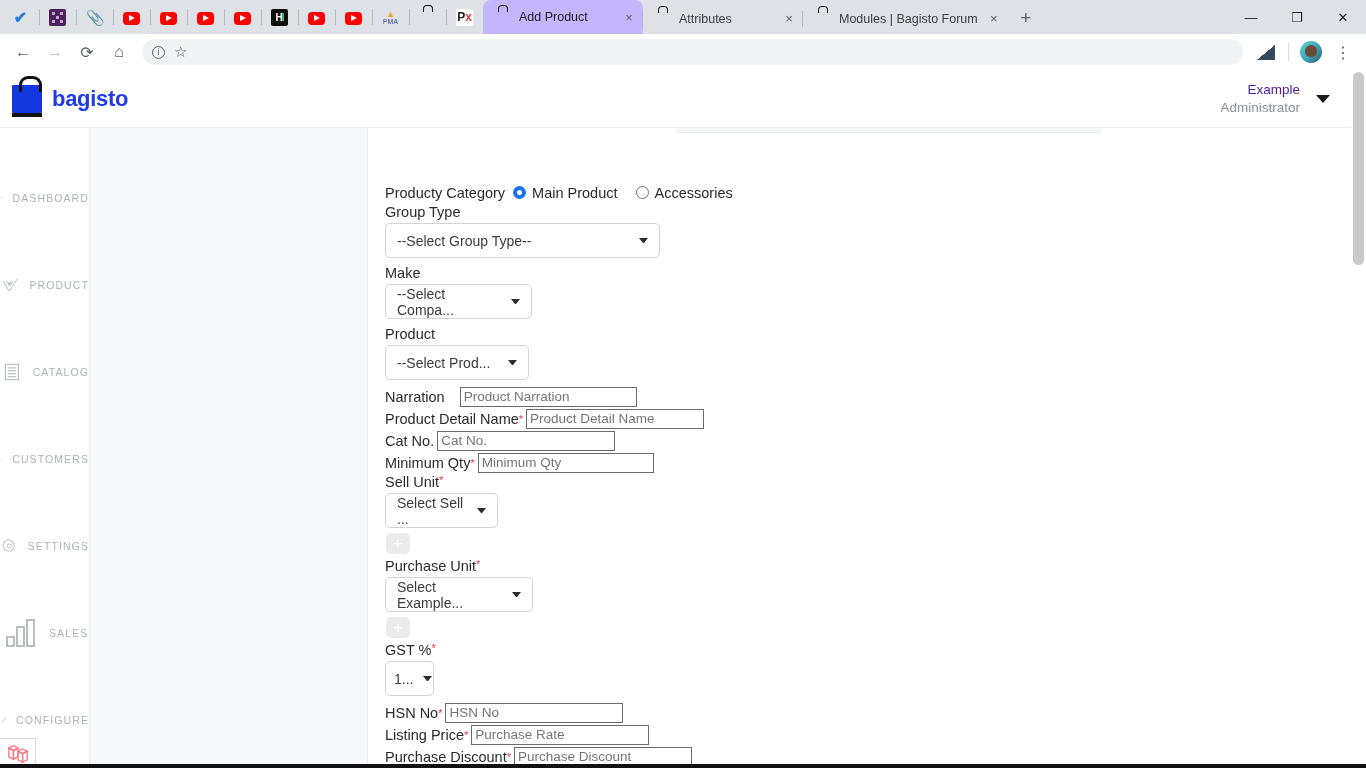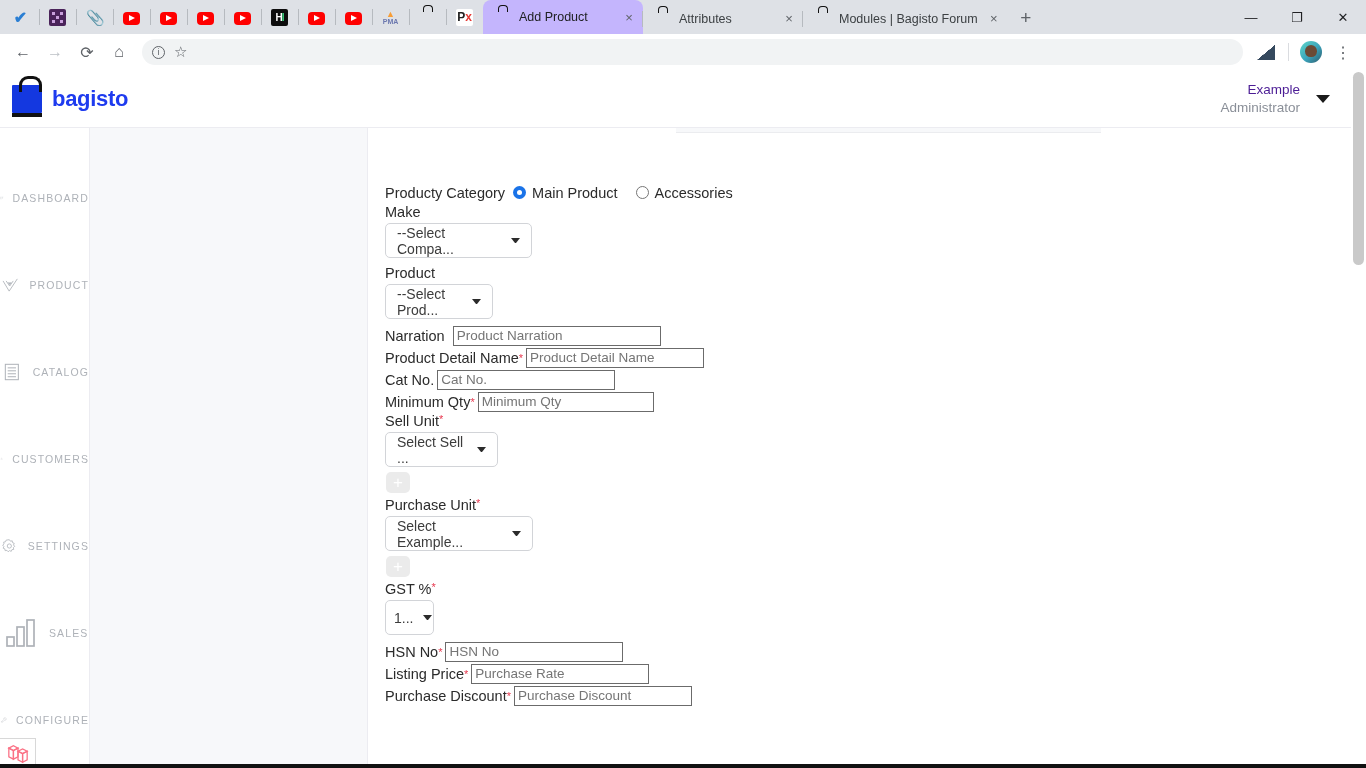--- a/index.html
+++ b/index.html
@@ -231,31 +231,31 @@
     justify-content: space-between; padding: 0 11px;
     font-size: 14px; color: #3c3c3c; gap: 10px;
   }
   .sel .arrow {
     width: 0; height: 0; border-left: 4.5px solid transparent;
     border-right: 4.5px solid transparent; border-top: 5.5px solid #2b2b2b;
     flex: 0 0 9px;
   }
   .sel-group { width: 275px; margin-bottom: 7px; }
   .sel-make { width: 147px; margin-bottom: 7px; }
-  .sel-product { width: 108px; margin-bottom: 6px; }
+  .sel-product { width: 144px; margin-bottom: 6px; }
   .sel-sell { width: 113px; margin-bottom: 0; }
   .sel-purchase { width: 148px; margin-bottom: 0; }
   .sel-gst { width: 49px; margin-bottom: 0; padding: 0 8px; }
 
   .txt {
     height: 20px; border: 1px solid #6b6b6b; background: #fff;
     font-size: 13.5px; color: #757575; padding: 0 3px;
     line-height: 18px; display: block;
   }
-  .txt.narration { width: 208px; margin-left: 8px; }
+  .txt.narration { width: 177px; margin-left: 15px; }
   .txt.pdname { width: 178px; margin-left: 3px; }
   .txt.catno { width: 178px; margin-left: 3px; }
   .txt.minqty { width: 176px; margin-left: 3px; }
   .txt.hsn { width: 178px; margin-left: 3px; }
   .txt.listing { width: 178px; margin-left: 3px; }
   .txt.pdisc { width: 178px; margin-left: 3px; }
 
   .plus-btn {
     width: 24px; height: 21px; background: #ebebeb; border-radius: 5px;
     color: #ffffff; font-size: 17px; font-weight: 500;
@@ -472,20 +472,27 @@
       <div id="ghost-bar"></div>
 
       <div class="form-row">
         <span class="lbl">Producty Category</span>
         <span class="radio on"></span>
         <span class="radio-lbl">Main Product</span>
         <span class="radio"></span>
         <span class="radio-lbl">Accessories</span>
       </div>
 
+      <div>
+        <label class="stack-lbl">Group Type</label>
+        <div class="sel sel-group">
+          <span>--Select Group Type--</span>
+          <span class="arrow"></span>
+        </div>
+      </div>
 
       <div>
         <label class="stack-lbl">Make</label>
         <div class="sel sel-make">
           <span>--Select Compa...</span>
           <span class="arrow"></span>
         </div>
       </div>
 
       <div>

